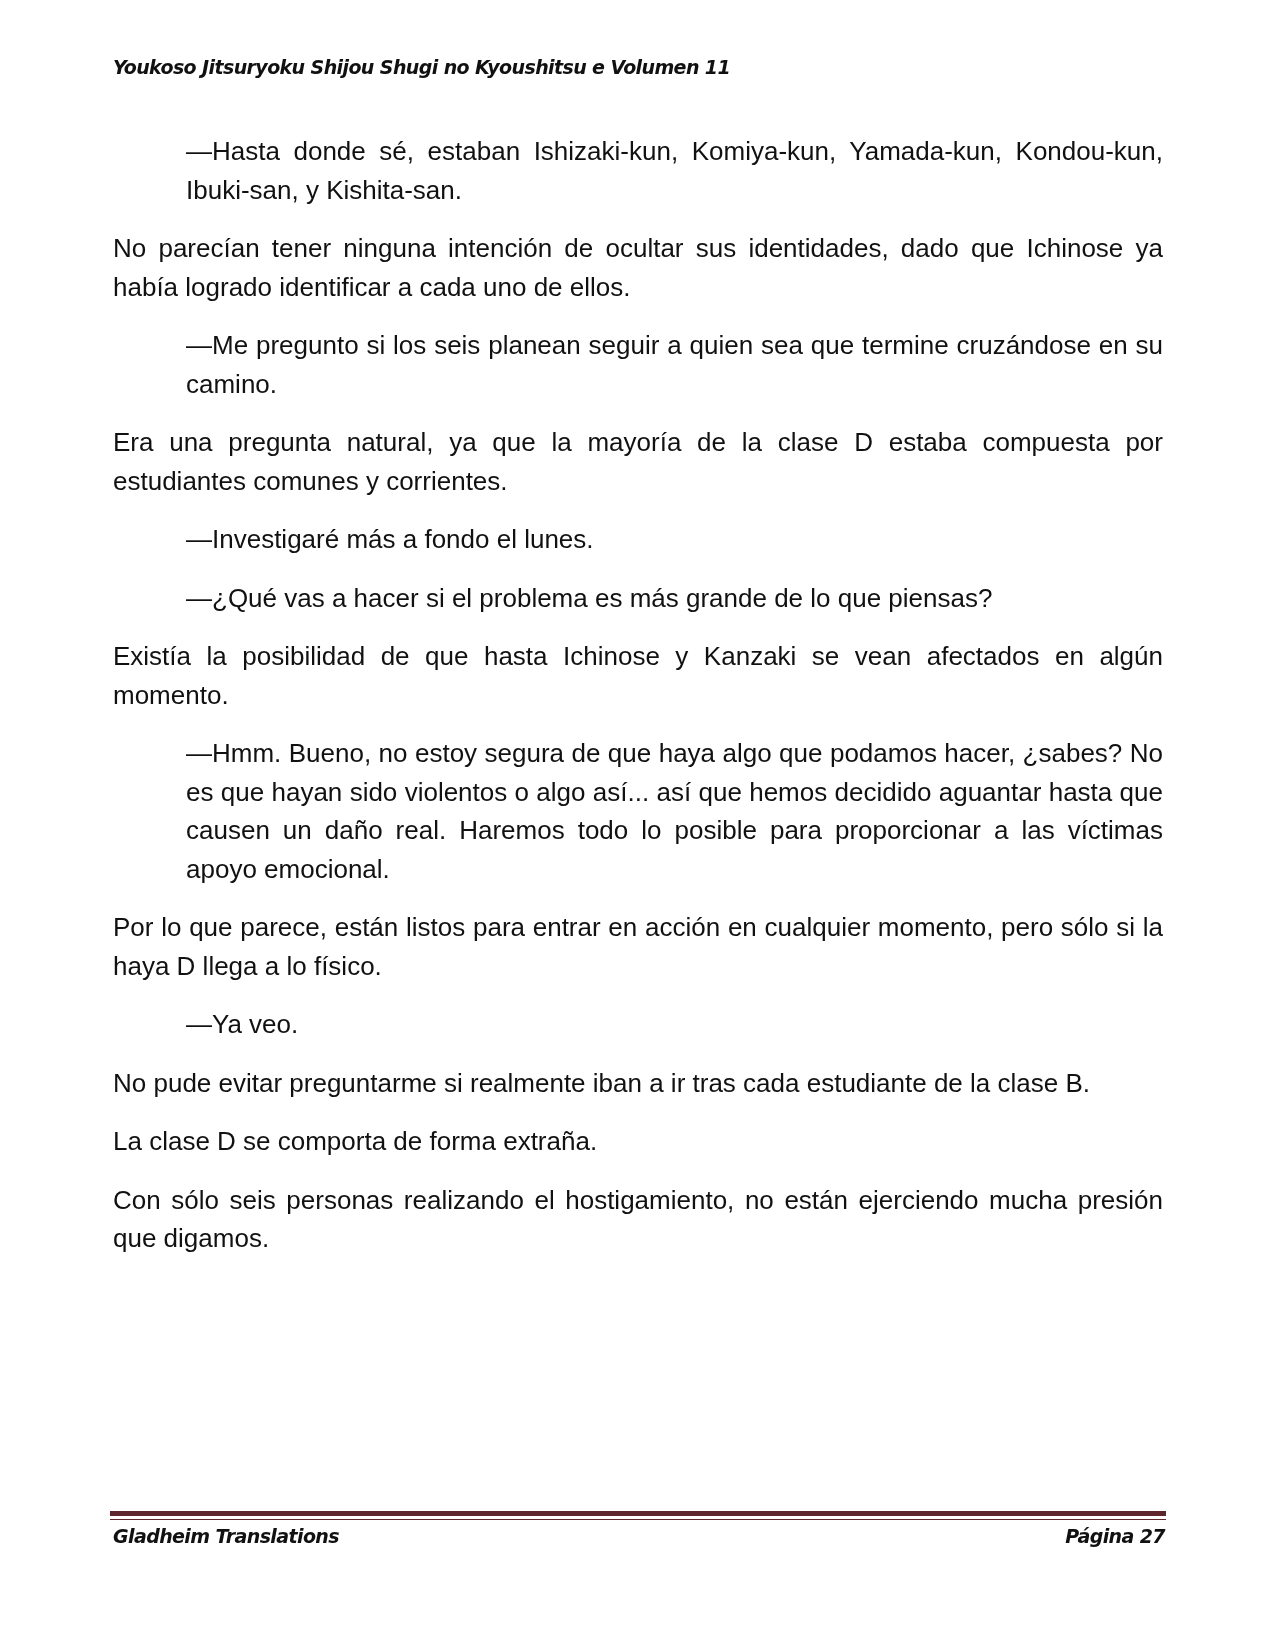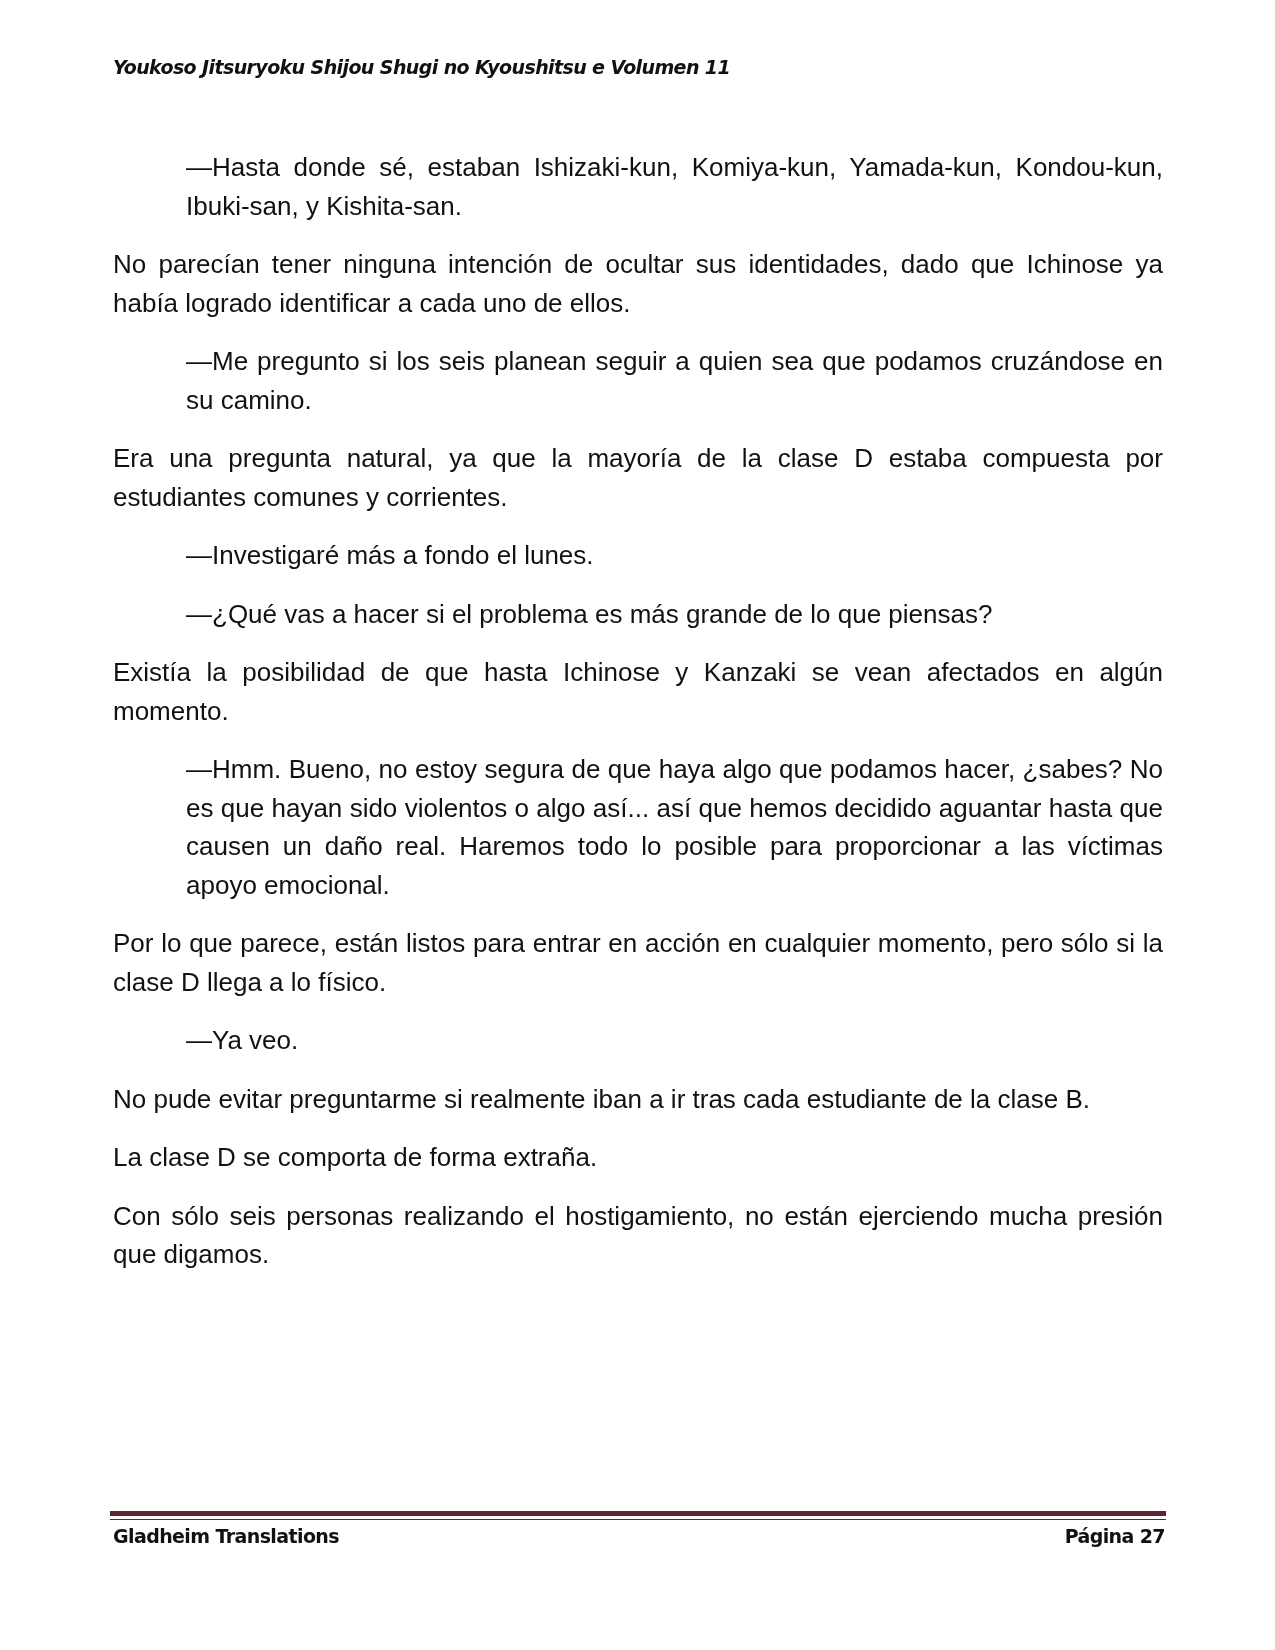--- a/index.html
+++ b/index.html
@@ -3,57 +3,57 @@
 <meta charset="utf-8">
 <style>
   html, body { margin: 0; padding: 0; background: #ffffff; }
   body { width: 1275px; height: 1650px; position: relative; overflow: hidden; }
   .header-title {
     position: absolute; left: 113px; top: 56px;
     font-family: "DejaVu Sans", sans-serif; font-weight: bold; font-style: italic;
     font-size: 19px; color: #111; letter-spacing: -0.6px; white-space: nowrap;
   }
   .content {
-    position: absolute; left: 113px; top: 148px; width: 1050px;
+    position: absolute; left: 113px; top: 132px; width: 1050px;
     font-family: "Liberation Sans", sans-serif; font-size: 26px; line-height: 38.5px;
     color: #111;
   }
   .content p { margin: 0 0 20px 0; text-align: justify; }
   .content p.dialogue { margin-left: 73px; }
   .footer-rule-thick {
     position: absolute; left: 110px; top: 1511px; width: 1056px; height: 5px;
     background: #5e2730;
   }
   .footer-rule-thin {
     position: absolute; left: 110px; top: 1519px; width: 1056px; height: 1px;
     background: #5e2730;
   }
   .footer-left, .footer-right {
     position: absolute; top: 1525px;
-    font-family: "DejaVu Sans", sans-serif; font-weight: bold; 
+    font-family: "DejaVu Sans", sans-serif; font-weight: bold; font-style: italic;
     font-size: 19px; color: #111; letter-spacing: -0.6px; white-space: nowrap;
   }
   .footer-left { left: 113px; }
   .footer-right { right: 110px; margin-left: 24px; }
 </style>
 </head>
 <body>
 
 <div class="header-title">Youkoso Jitsuryoku Shijou Shugi no Kyoushitsu e Volumen 11</div>
 
 <div class="content">
   <p class="dialogue">—Hasta donde sé, estaban Ishizaki-kun, Komiya-kun, Yamada-kun, Kondou-kun, Ibuki-san, y Kishita-san.</p>
   <p class="narration">No parecían tener ninguna intención de ocultar sus identidades, dado que Ichinose ya había logrado identificar a cada uno de ellos.</p>
-  <p class="dialogue">—Me pregunto si los seis planean seguir a quien sea que podamos cruzándose en su camino.</p>
+  <p class="dialogue">—Me pregunto si los seis planean seguir a quien sea que termine cruzándose en su camino.</p>
   <p class="narration">Era una pregunta natural, ya que la mayoría de la clase D estaba compuesta por estudiantes comunes y corrientes.</p>
   <p class="dialogue">—Investigaré más a fondo el lunes.</p>
   <p class="dialogue">—¿Qué vas a hacer si el problema es más grande de lo que piensas?</p>
   <p class="narration">Existía la posibilidad de que hasta Ichinose y Kanzaki se vean afectados en algún momento.</p>
   <p class="dialogue">—Hmm. Bueno, no estoy segura de que haya algo que podamos hacer, ¿sabes? No es que hayan sido violentos o algo así... así que hemos decidido aguantar hasta que causen un daño real. Haremos todo lo posible para proporcionar a las víctimas apoyo emocional.</p>
-  <p class="narration">Por lo que parece, están listos para entrar en acción en cualquier momento, pero sólo si la clase D llega a lo físico.</p>
+  <p class="narration">Por lo que parece, están listos para entrar en acción en cualquier momento, pero sólo si la haya D llega a lo físico.</p>
   <p class="dialogue">—Ya veo.</p>
   <p class="narration">No pude evitar preguntarme si realmente iban a ir tras cada estudiante de la clase B.</p>
   <p class="narration">La clase D se comporta de forma extraña.</p>
   <p class="narration">Con sólo seis personas realizando el hostigamiento, no están ejerciendo mucha presión que digamos.</p>
 </div>
 
 <div class="footer-rule-thick"></div>
 <div class="footer-rule-thin"></div>
 <div class="footer-left">Gladheim Translations</div>
 <div class="footer-right">Página 27</div>

